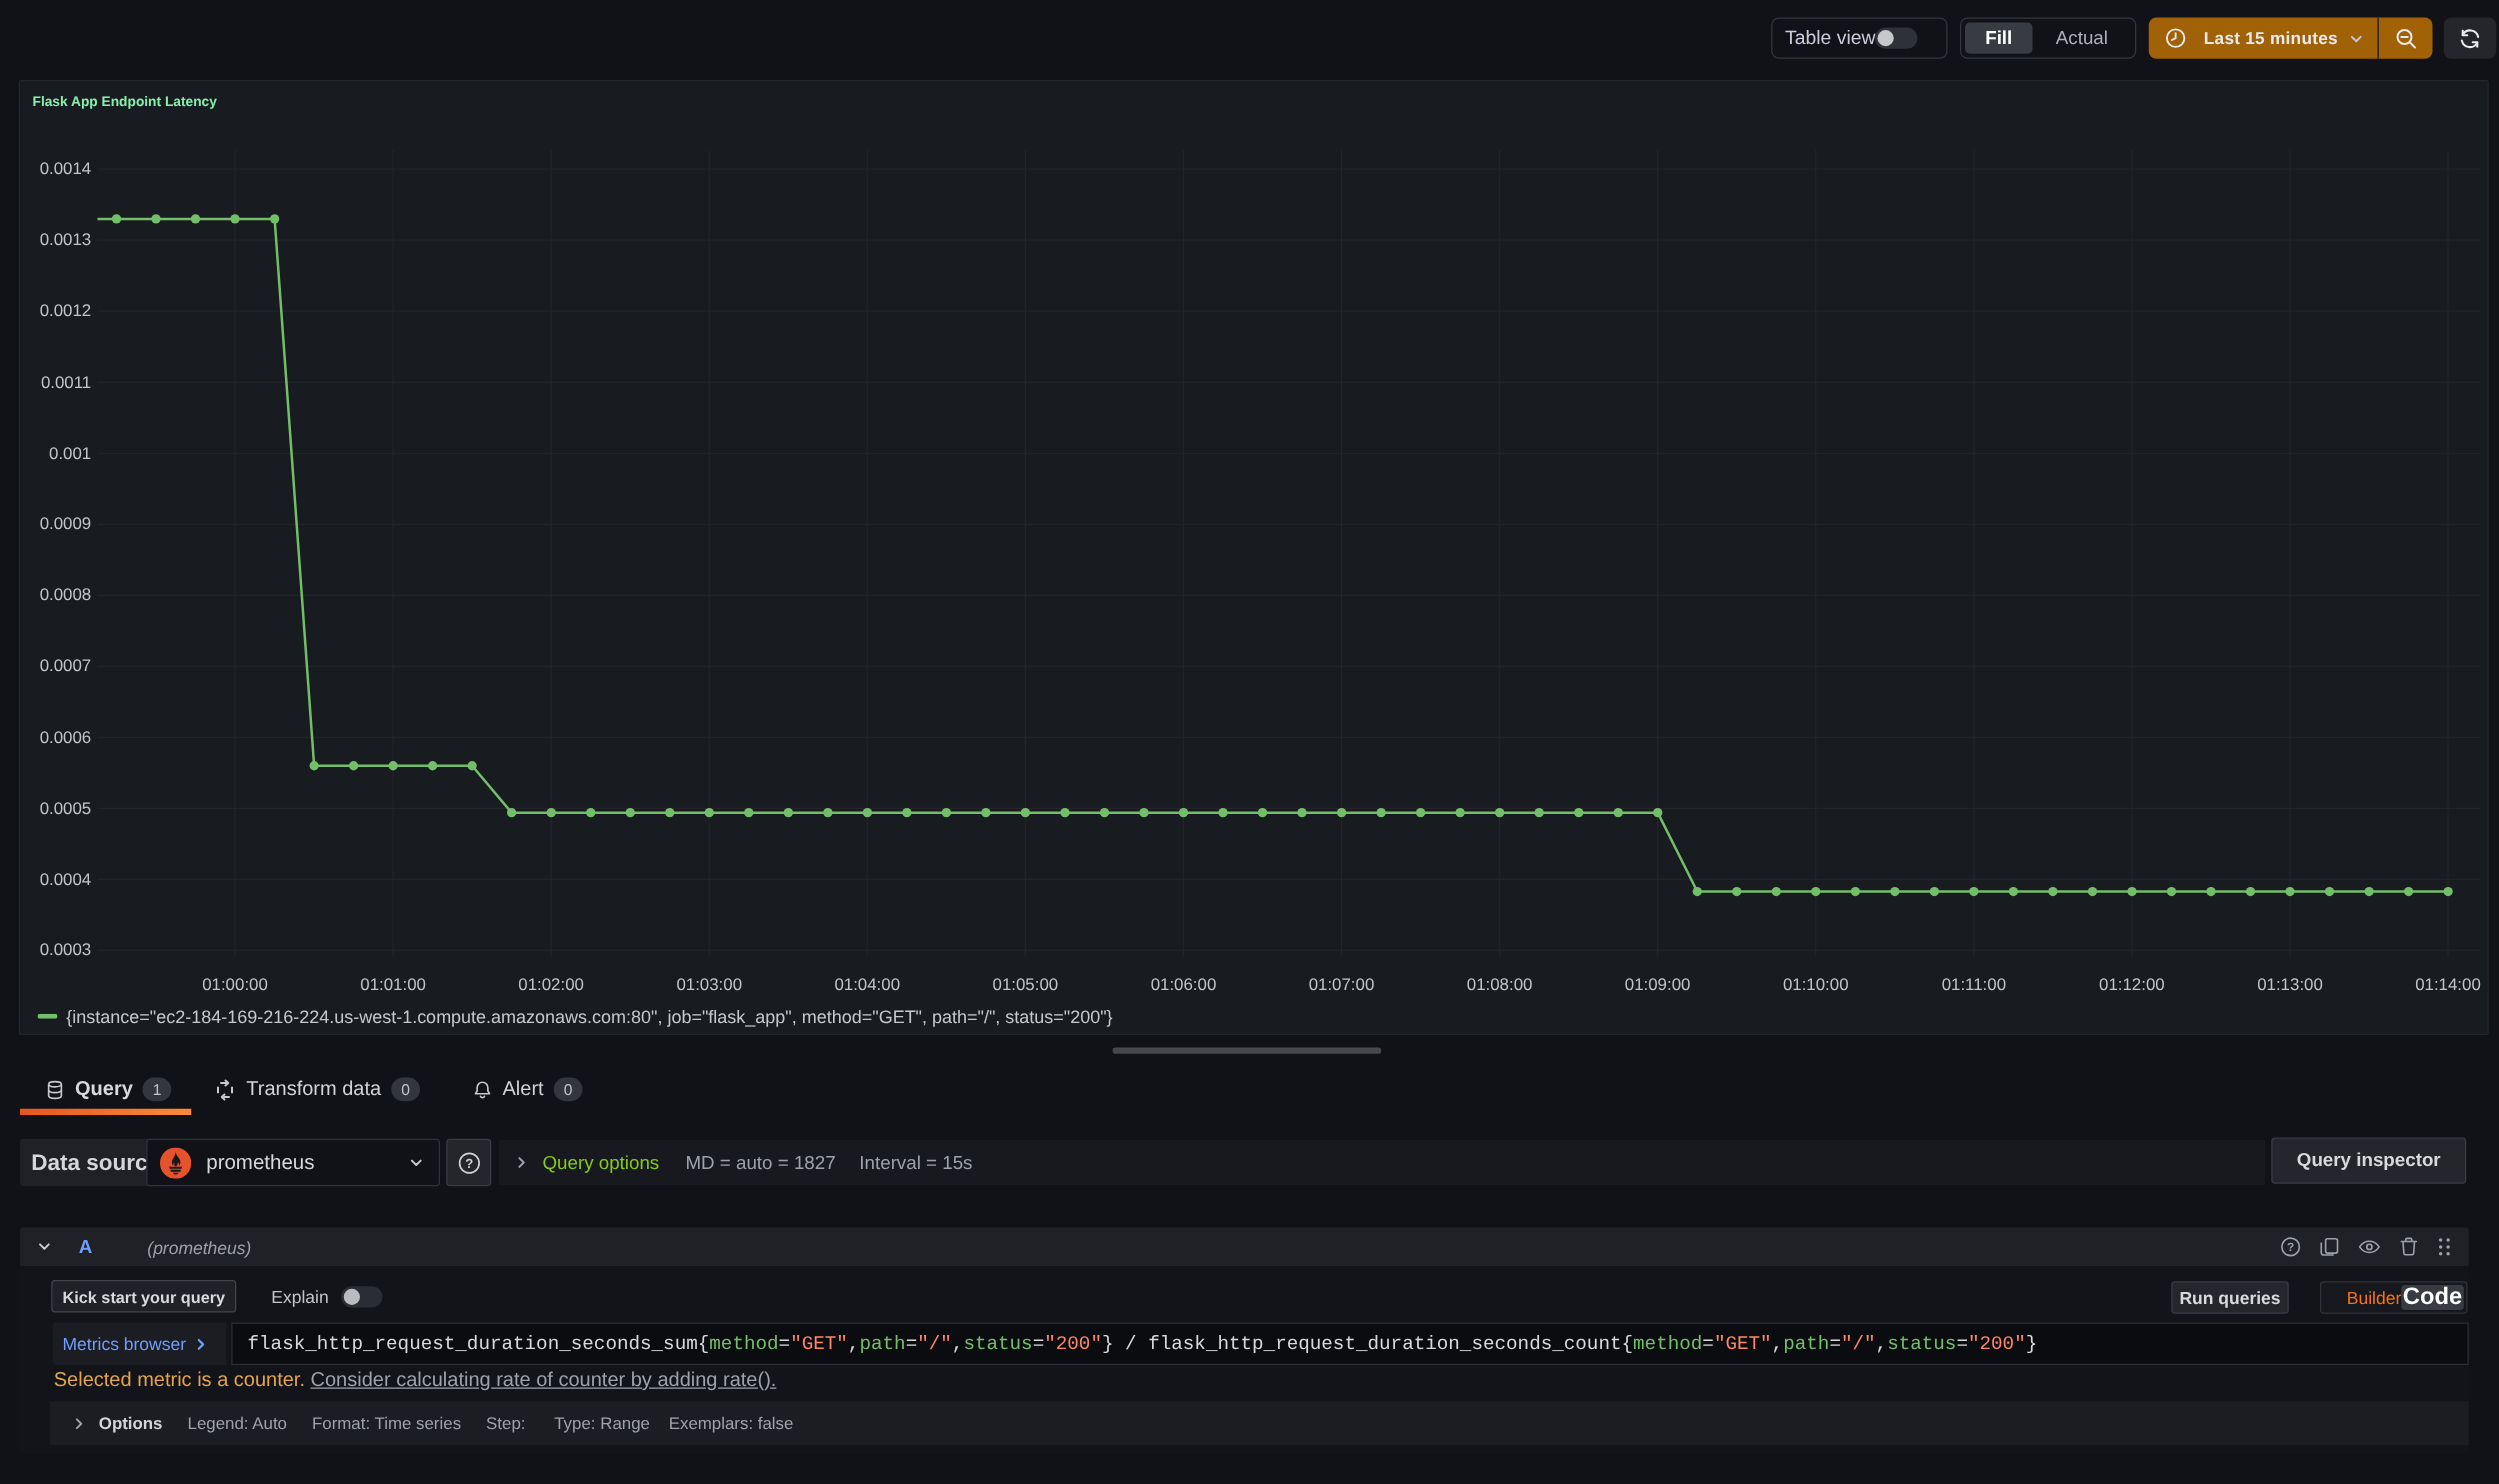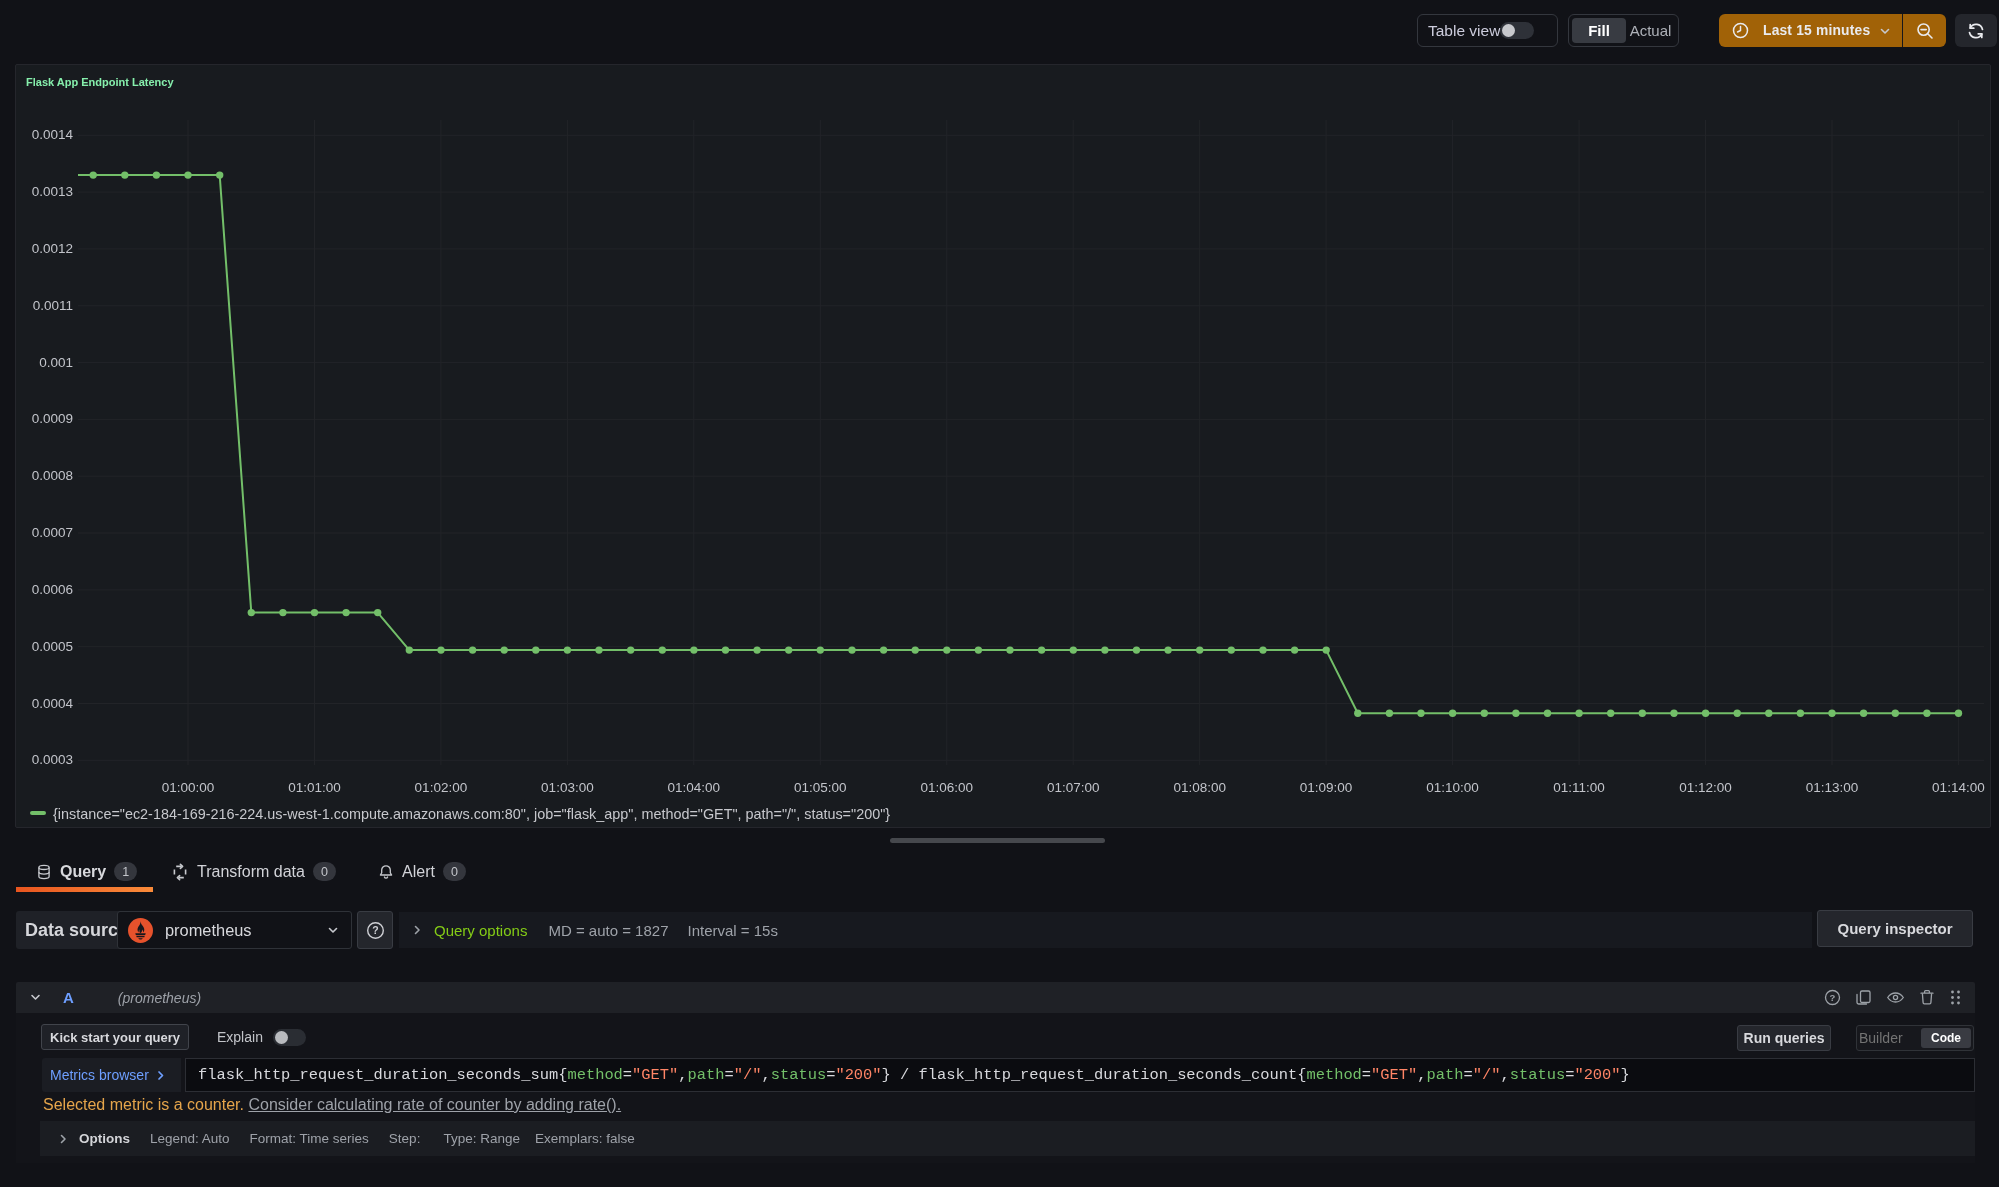--- a/index.html
+++ b/index.html
@@ -13,21 +13,21 @@
 .lb{color:#73bf69} .st{color:#ff8566}
 .graybtn{display:flex;align-items:center;justify-content:center;background:#24262c;border:1px solid #393c43;border-radius:3px;color:#d8d9dd}
 </style></head><body>
 
 <div class="abs btn tbtn" style="left:1417px;top:14px;width:141px;justify-content:flex-start;padding:0 10px;gap:0;white-space:nowrap">
   <span style="font-size:15.5px;color:#ccccdc">Table view</span>
   <span style="width:34px;height:17px;border-radius:9px;background:#2e3138;position:relative;display:inline-block">
       <span style="position:absolute;left:2px;top:2px;width:13px;height:13px;border-radius:50%;background:#c7c8cc"></span>
     </span>
 </div>
-<div class="abs btn tbtn" style="left:1568px;top:14px;width:111px;padding:3px">
+<div class="abs btn tbtn" style="left:1568px;top:14px;width:141px;padding:3px">
   <span style="flex:0 0 54px;height:25px;background:#383b42;border-radius:4px;display:flex;align-items:center;justify-content:center;font-size:15px;font-weight:700;color:#fff">Fill</span>
   <span style="flex:1;display:flex;align-items:center;justify-content:center;font-size:15px;color:#aeb1b8">Actual</span>
 </div>
 <div class="abs" style="left:1719px;top:14px;width:227px;height:33px;background:#a16207;border-radius:6px;display:flex;align-items:center">
   <span style="margin-left:13px;display:flex">
       <svg class="" width="17" height="17" viewBox="0 0 17 17" fill="none">
         <circle cx="8.5" cy="8.5" r="7" stroke="#e9eaee" stroke-width="1.5"></circle>
         <path d="M8.5 4.5V8.5L5.5 10" stroke="#e9eaee" stroke-width="1.5" stroke-linecap="round" stroke-linejoin="round"></path>
       </svg>
     </span>
@@ -295,22 +295,22 @@
 
 <div class="abs graybtn" style="left:41px;top:1024px;height:26px;padding:0 8px;font-size:13px;font-weight:600;background:#1f2127;border-color:#41444b">Kick start your query</div>
 <div class="abs" style="left:217px;top:1024px;height:26px;display:flex;align-items:center;gap:10px">
   <span style="font-size:14px;color:#c2c4c9">Explain</span>
   <span style="width:33px;height:17px;border-radius:9px;background:#2a2d33;position:relative;display:inline-block">
       <span style="position:absolute;left:2px;top:2px;width:13px;height:13px;border-radius:50%;background:#b9bbbf"></span>
     </span>
 </div>
 <div class="abs graybtn" style="left:1737px;top:1025px;width:94px;height:26px;font-size:14px;font-weight:600">Run queries</div>
 <div class="abs" style="left:1856px;top:1025px;width:118px;height:26px;background:#17181d;border:1px solid #303338;border-radius:3px;display:flex;align-items:center;padding:2px">
-  <span style="flex:1;text-align:left;font-size:14px;color:#737373">Builder</span>
-  <span style="flex:0 0 50px;height:20px;background:#393b42;border-radius:3px;display:flex;align-items:center;justify-content:center;font-size:12px;font-weight:700;color:#fff">Code</span>
+  <span style="flex:1;text-align:right;font-size:14px;color:#f97316">Builder</span>
+  <span style="flex:0 0 50px;height:20px;background:#393b42;border-radius:3px;display:flex;align-items:center;justify-content:center;font-size:19px;font-weight:700;color:#fff">Code</span>
 </div>
 
 <div class="abs" style="left:42px;top:1058px;width:139px;height:34px;background:#1b1d23;border-radius:3px 0 0 3px;display:flex;align-items:center">
   <span style="margin-left:8px;font-size:14px;color:#6e9fff;font-weight:500">Metrics browser</span>
   <span style="margin-left:6px;display:flex">
       <svg class="" width="11" height="11" viewBox="0 0 11 11" fill="none">
         <path d="M4 2L7.5 5.5L4 9" stroke="#6e9fff" stroke-width="1.7" stroke-linecap="round" stroke-linejoin="round"></path>
       </svg>
     </span>
 </div>

